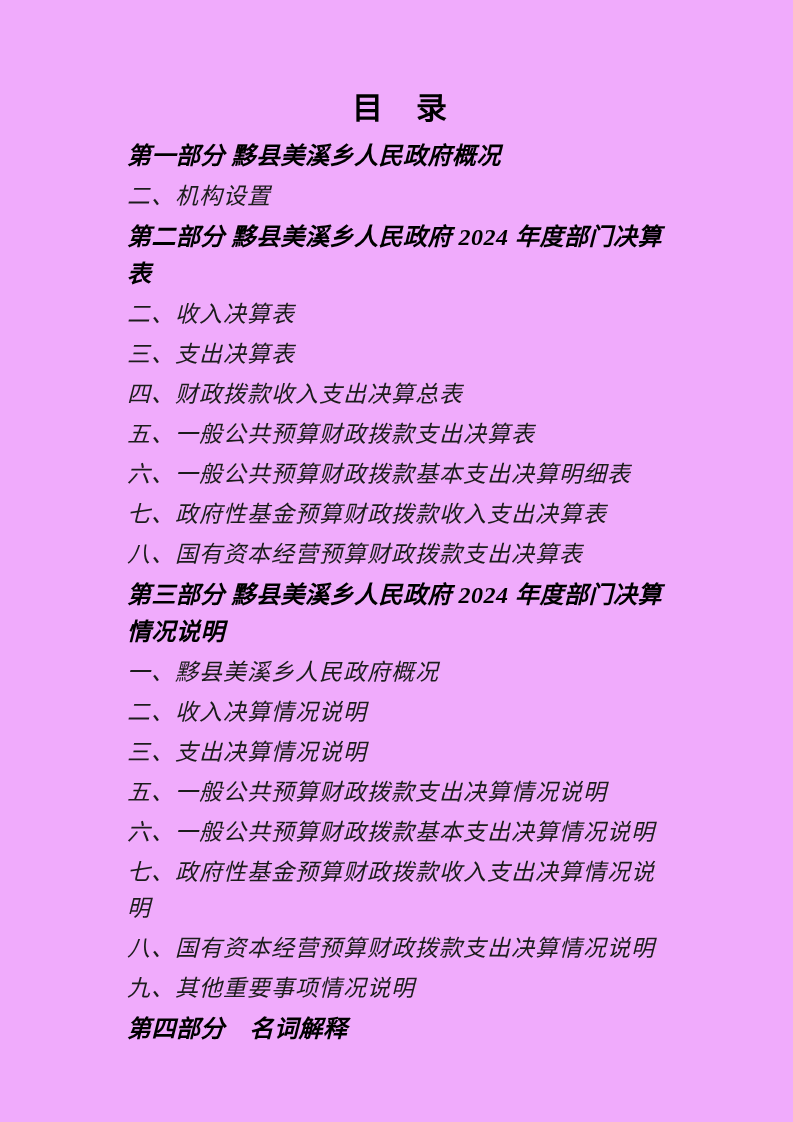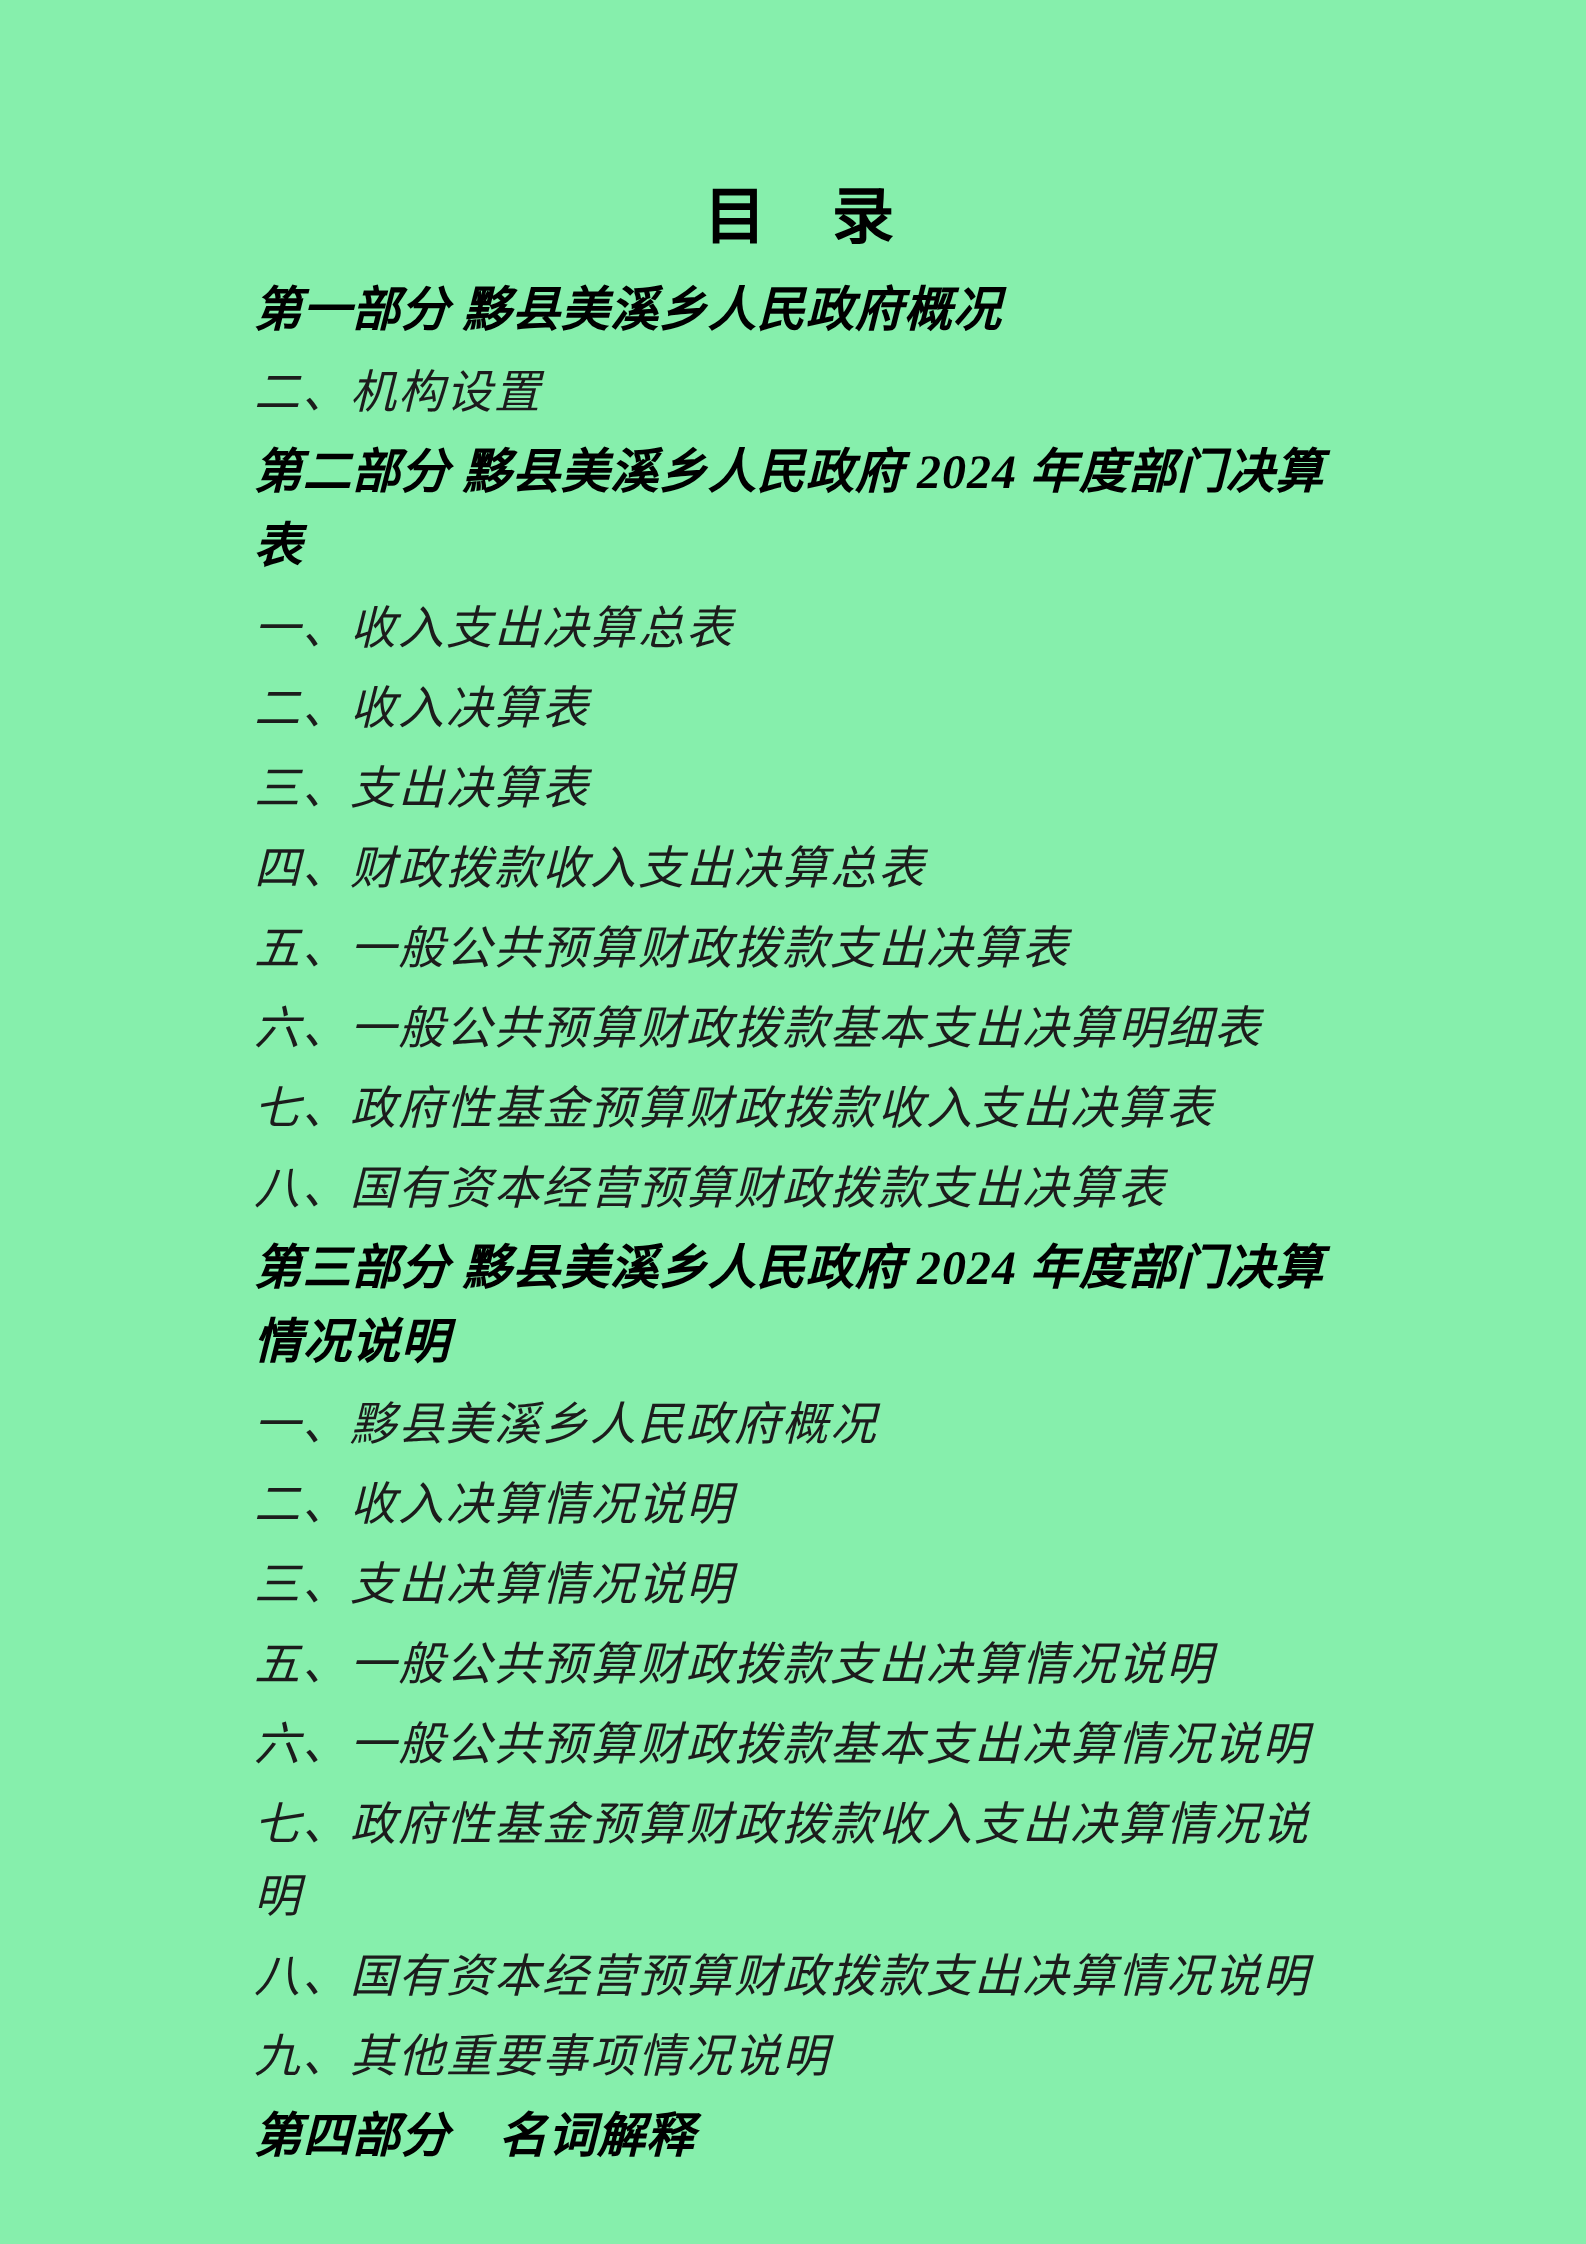--- a/index.html
+++ b/index.html
@@ -4,21 +4,21 @@
 <style>
   html, body {
     margin: 0;
     padding: 0;
     background: #ffffff;
   }
   .page {
     position: relative;
     width: 793px;
     height: 1122px;
-    background: #86efac;
+    background: #f0abfc;
     overflow: hidden;
     box-sizing: border-box;
     font-family: "Liberation Serif", "DejaVu Serif", serif;
     color: #000000;
   }
   .content {
     box-sizing: border-box;
     padding: 88px 116px 0 123px;
     width: 100%;
   }
@@ -56,21 +56,20 @@
 </head>
 <body>
 
 <div class="page">
   <div class="content">
     <div class="doc-title">目　录</div>
     <div class="toc-list">
         <div class="entry part">第一部分 黟县美溪乡人民政府概况</div>
         <div class="entry item">二、机构设置</div>
         <div class="entry part">第二部分 黟县美溪乡人民政府 2024 年度部门决算表</div>
-        <div class="entry item">一、收入支出决算总表</div>
         <div class="entry item">二、收入决算表</div>
         <div class="entry item">三、支出决算表</div>
         <div class="entry item">四、财政拨款收入支出决算总表</div>
         <div class="entry item">五、一般公共预算财政拨款支出决算表</div>
         <div class="entry item">六、一般公共预算财政拨款基本支出决算明细表</div>
         <div class="entry item">七、政府性基金预算财政拨款收入支出决算表</div>
         <div class="entry item">八、国有资本经营预算财政拨款支出决算表</div>
         <div class="entry part">第三部分 黟县美溪乡人民政府 2024 年度部门决算情况说明</div>
         <div class="entry item">一、黟县美溪乡人民政府概况</div>
         <div class="entry item">二、收入决算情况说明</div>

